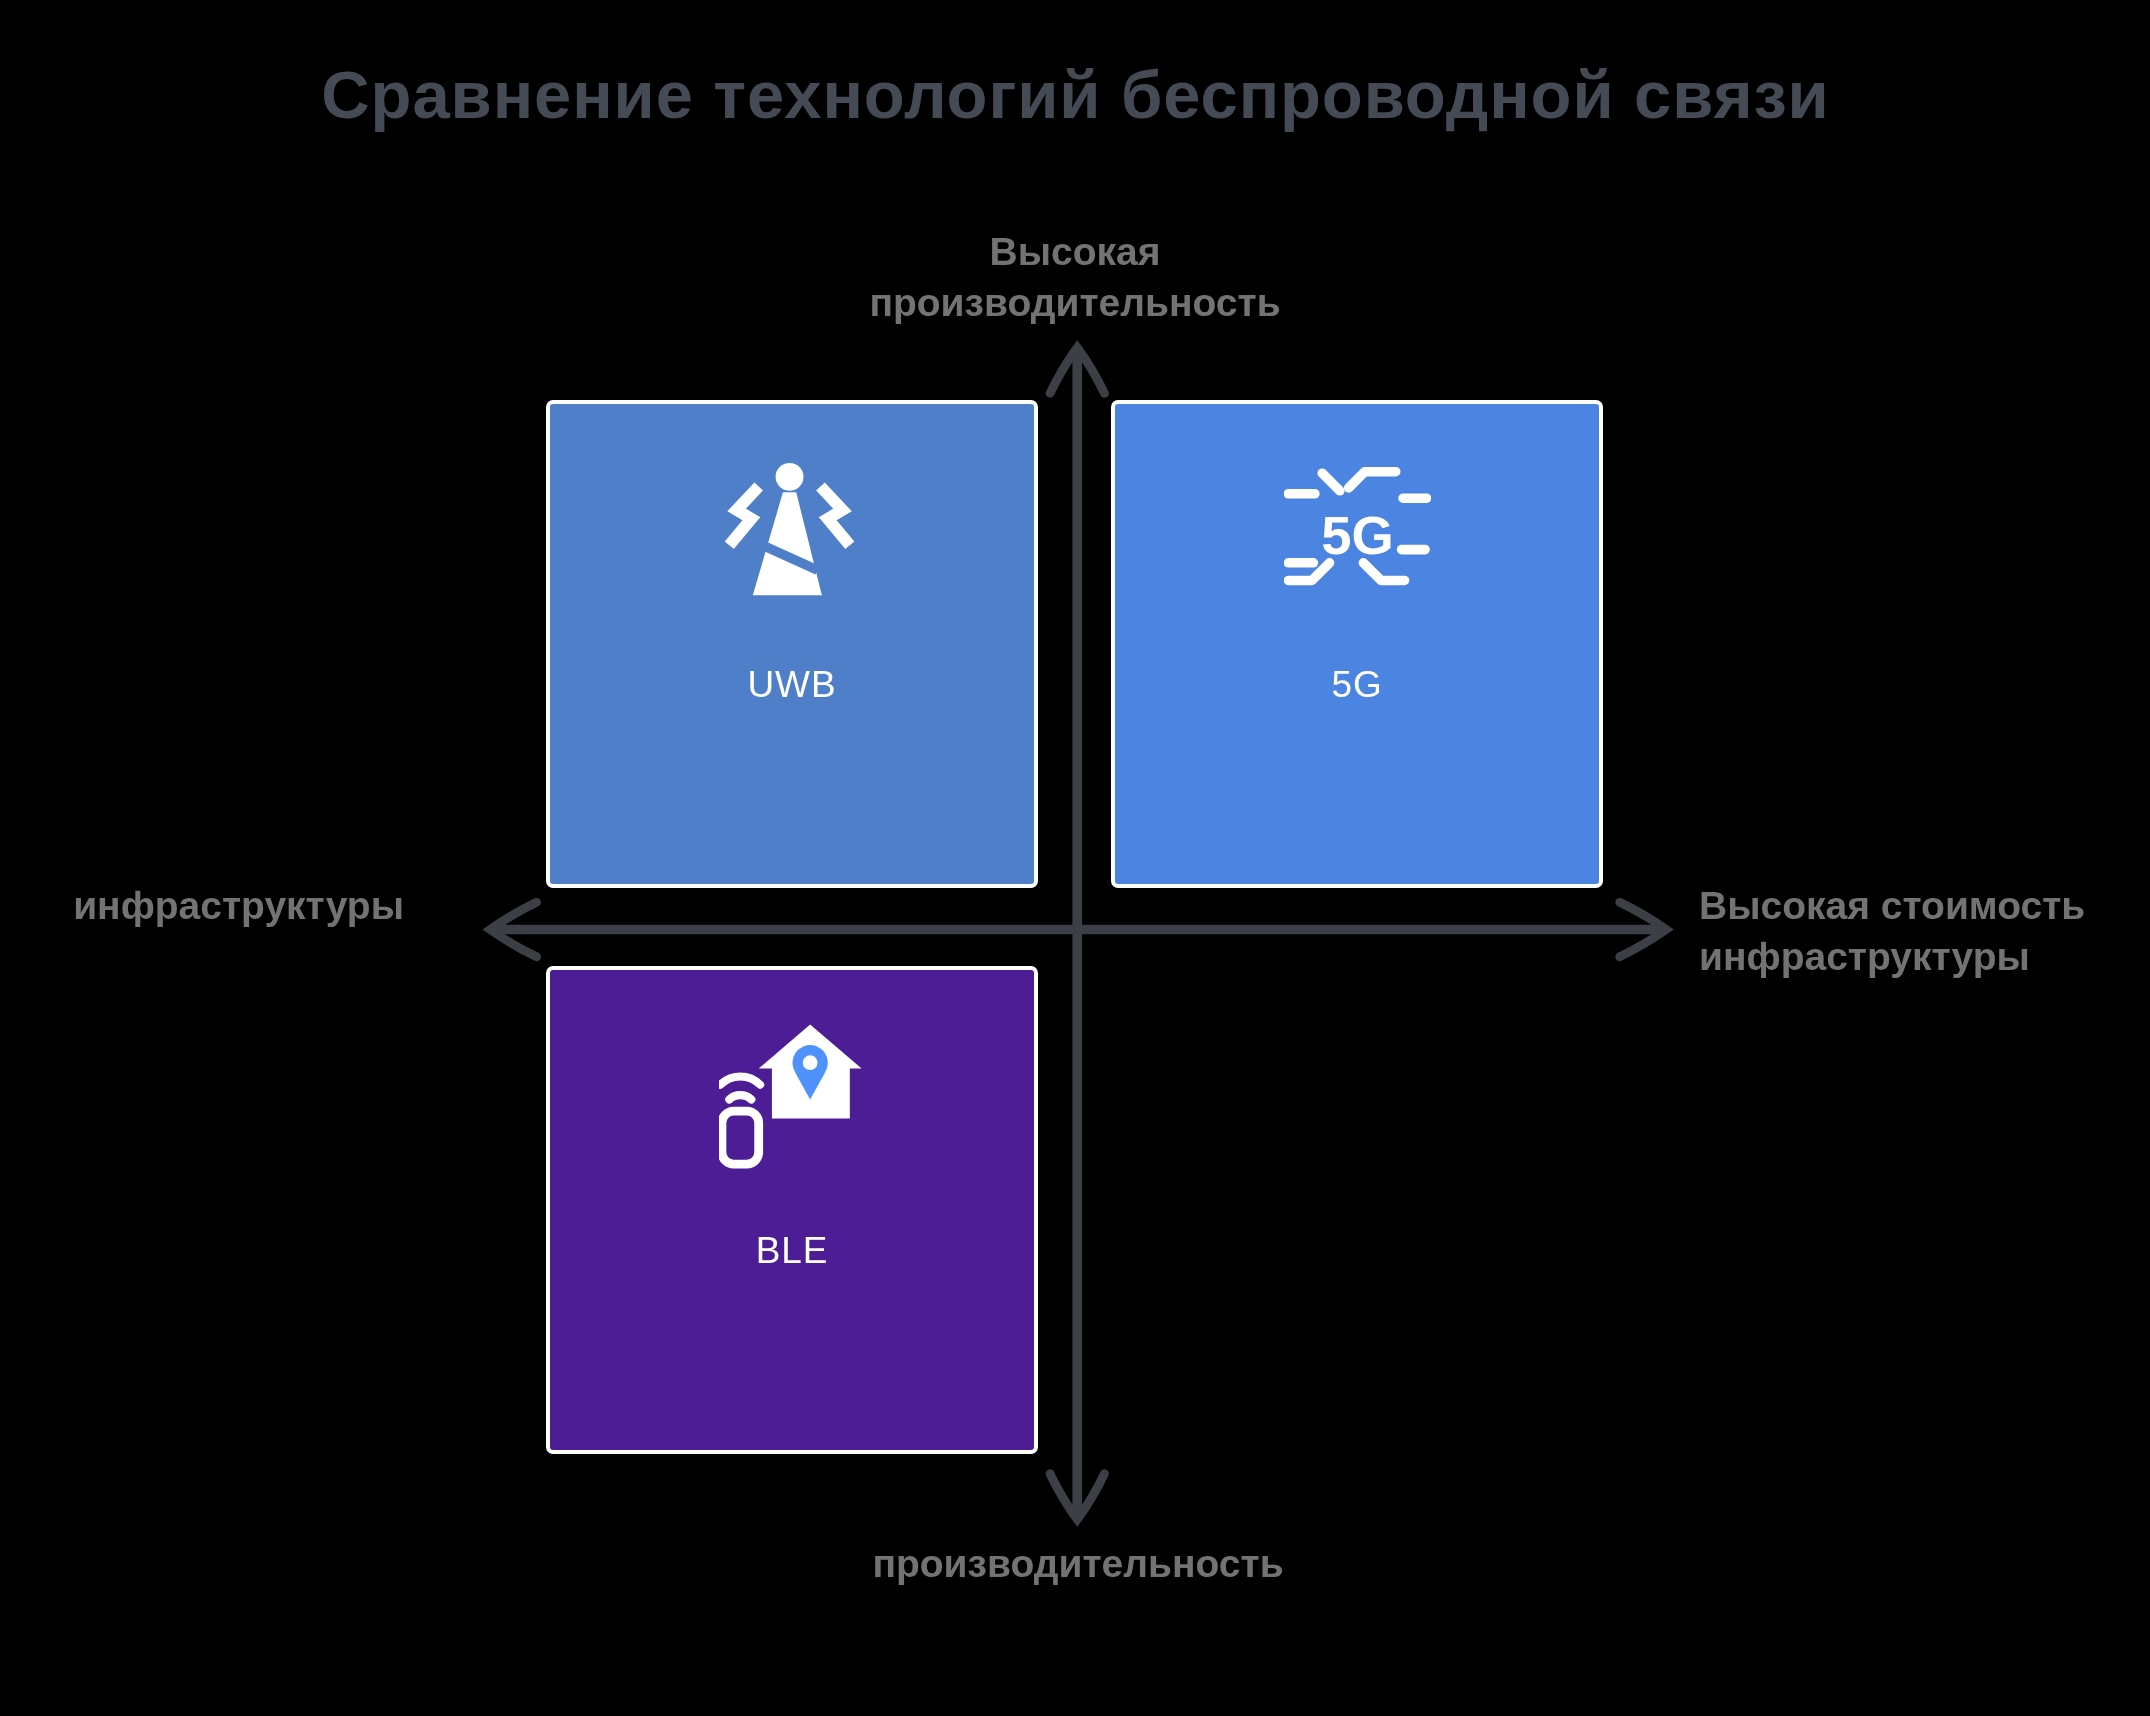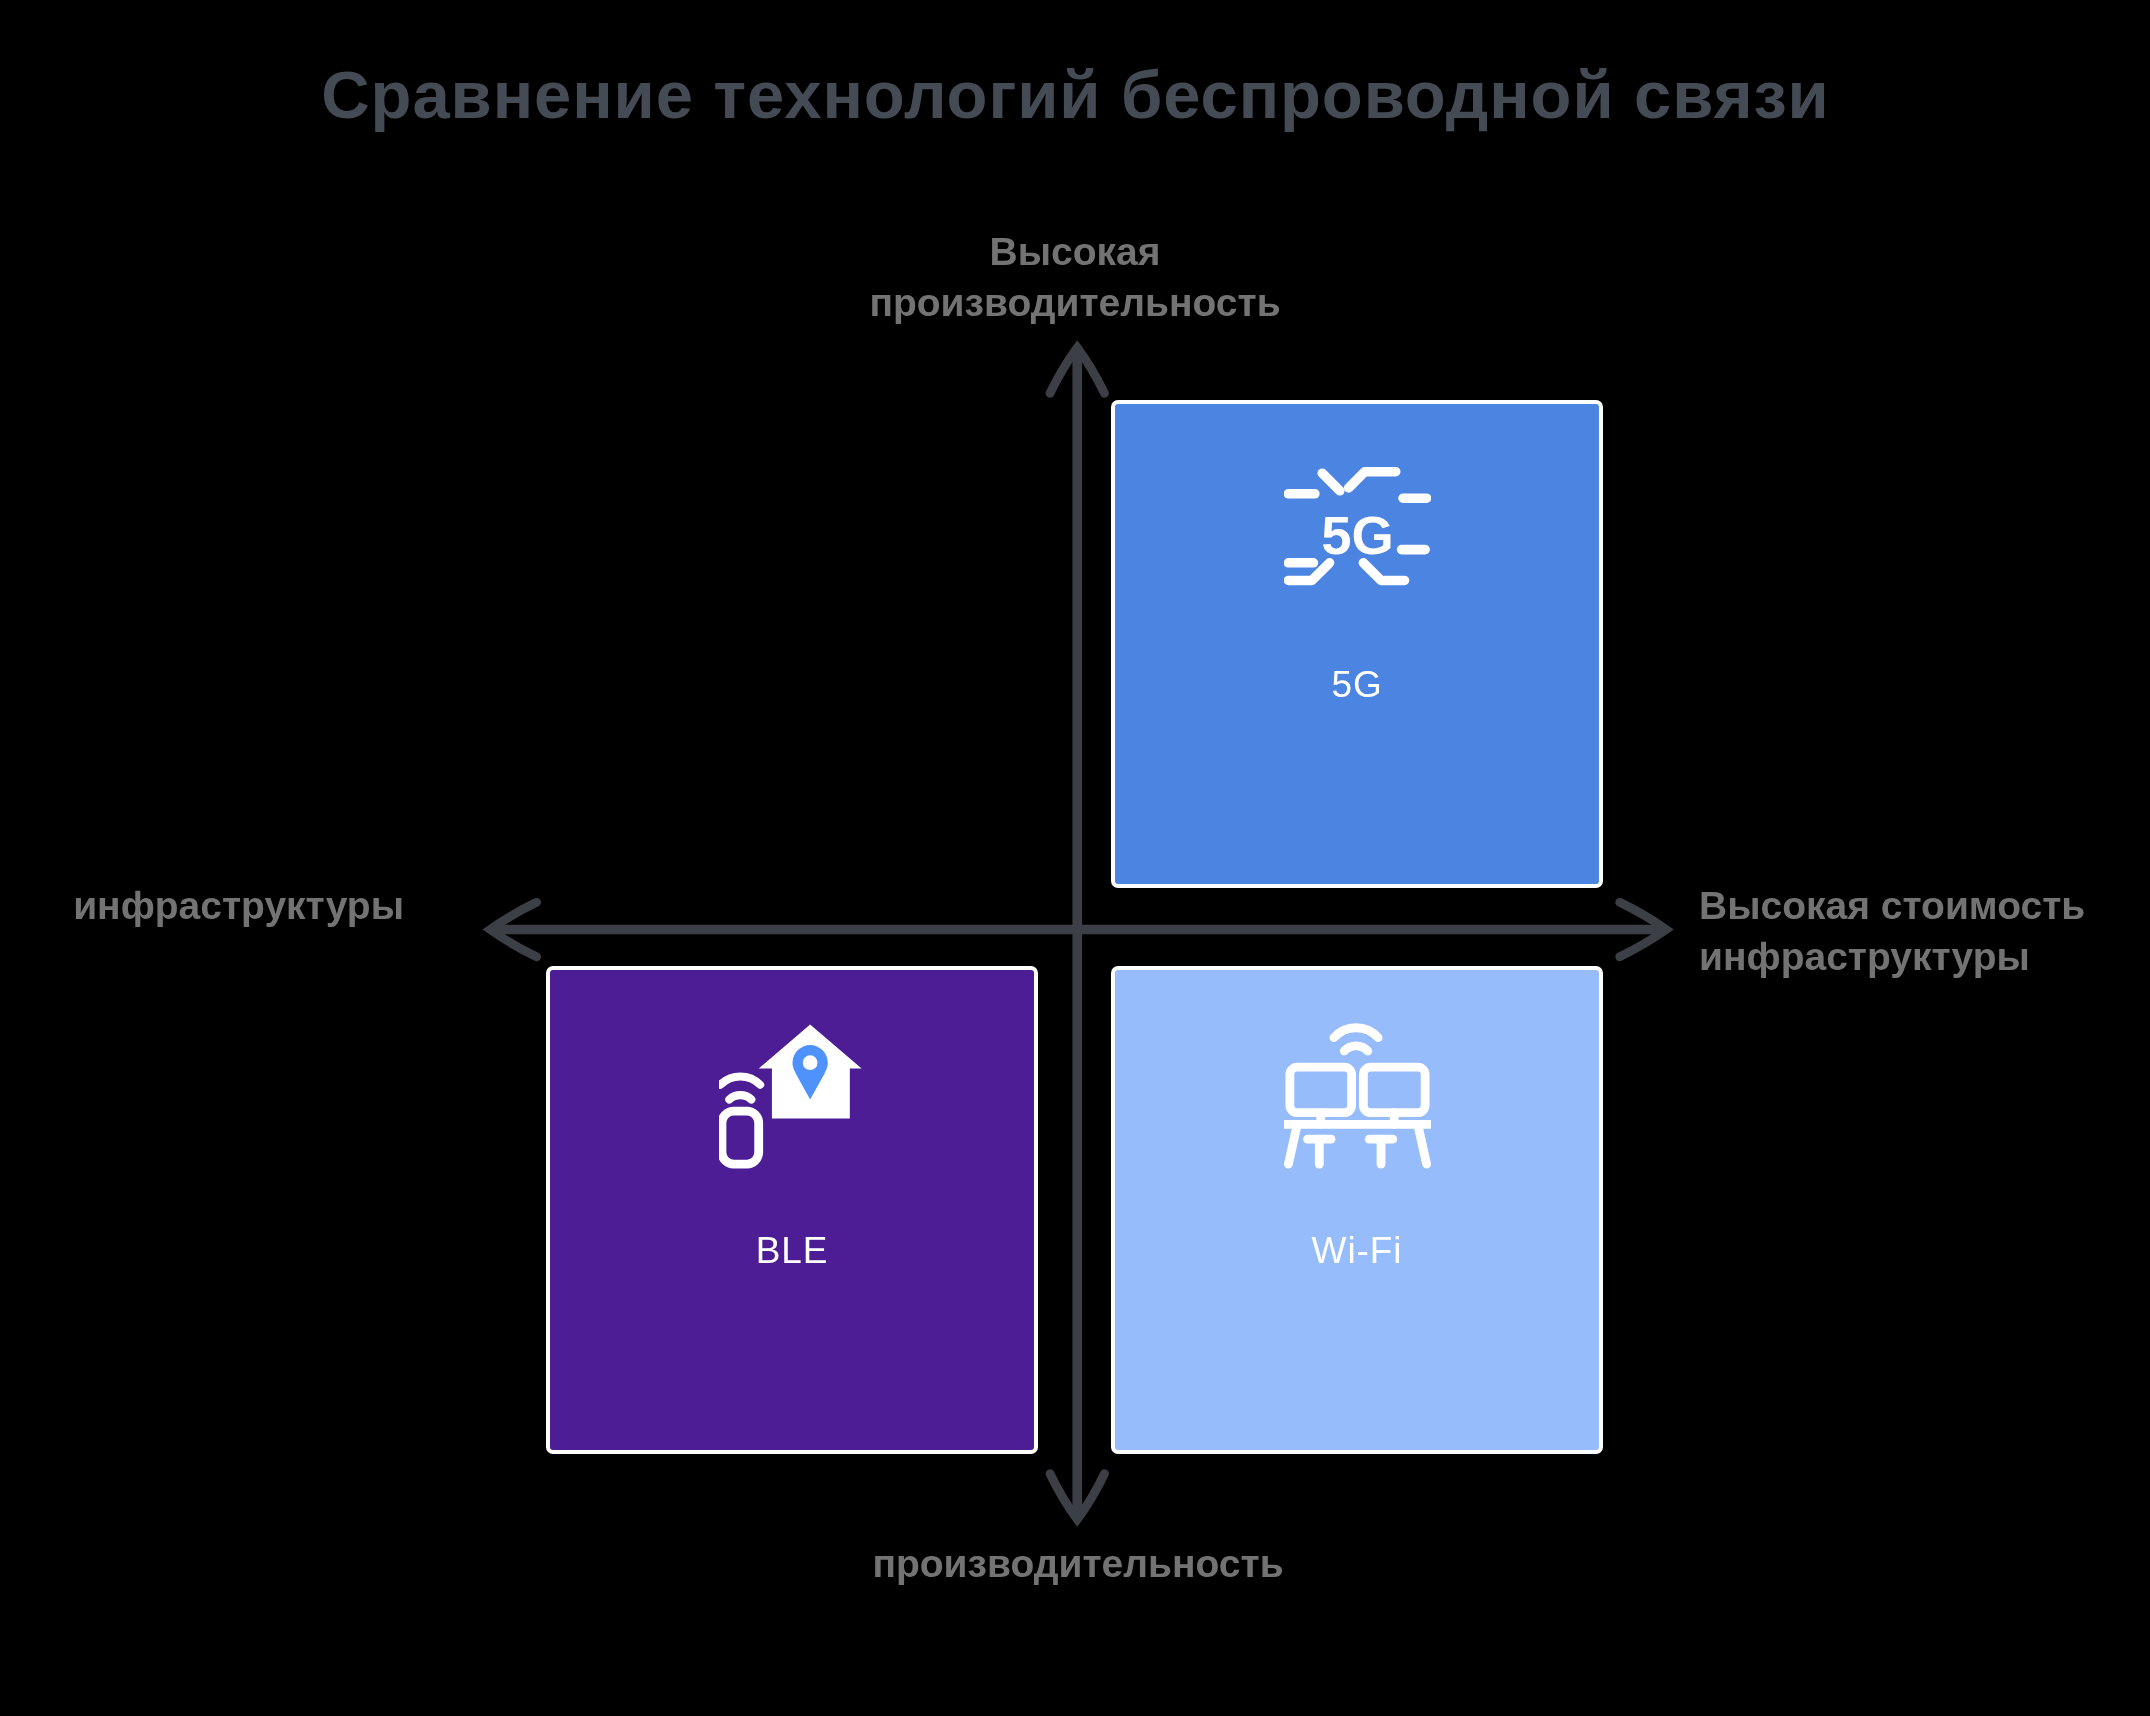--- a/index.html
+++ b/index.html
@@ -106,20 +106,30 @@
     <div>производительность</div>
   </div>
   <div class="axis-label left">
     <div>инфраструктуры</div>
   </div>
   <div class="axis-label right">
     <div>Высокая стоимость</div>
     <div>инфраструктуры</div>
   </div>
 
+  <div class="card pos-top-left" style="background-color: rgb(80, 127, 202);">
+    <svg class="icon" viewBox="0 0 100 100">
+      <circle cx="48" cy="13.5" r="9.5" fill="#ffffff"></circle>
+      <polygon points="43.5,24 52.5,24 70,94 23,94" fill="#ffffff"></polygon>
+      <line x1="23" y1="57" x2="67" y2="77" stroke="#507fca" stroke-width="6.5"></line>
+      <polyline points="27,20 12,36 22,42 7,60" fill="none" stroke="#ffffff" stroke-width="8"></polyline>
+      <polyline points="69,20 84,36 74,42 89,60" fill="none" stroke="#ffffff" stroke-width="8"></polyline>
+    </svg>
+    <div class="card-label">UWB</div>
+  </div>
 
   <div class="card pos-top-right" style="background-color: rgb(76, 132, 226);">
     <svg class="icon" viewBox="0 0 100 100">
       <g fill="none" stroke="#ffffff" stroke-width="6.5" stroke-linecap="round" stroke-linejoin="round">
         <path d="M3,25 H21"></path>
         <path d="M26,11 L38,23"></path>
         <path d="M44,21 L55,10 H76"></path>
         <path d="M81,28 H97"></path>
         <path d="M3,72 H20"></path>
         <path d="M3,84 H19 L31,72"></path>
@@ -137,35 +147,15 @@
       <circle cx="62" cy="27" r="12" fill="#4f92fd"></circle>
       <polygon points="52,34 72,34 62,52" fill="#4f92fd"></polygon>
       <circle cx="62" cy="27" r="5" fill="#ffffff"></circle>
       <rect x="2" y="60" width="25" height="36" rx="8" fill="none" stroke="#ffffff" stroke-width="6"></rect>
       <path d="M7,52 a11,11 0 0 1 15,0" fill="none" stroke="#ffffff" stroke-width="5.5" stroke-linecap="round"></path>
       <path d="M1,42 a19,19 0 0 1 27,0" fill="none" stroke="#ffffff" stroke-width="5.5" stroke-linecap="round"></path>
     </svg>
     <div class="card-label">BLE</div>
   </div>
 
-  <div class="card pos-bottom-right" style="background-color: rgb(151, 188, 252);">
-    <svg class="icon" viewBox="0 0 100 100">
-      <g fill="none" stroke="#ffffff" stroke-width="6" stroke-linecap="round" stroke-linejoin="round">
-        <path d="M41,19 a11,11 0 0 1 16,0"></path>
-        <path d="M34,10 a20,20 0 0 1 30,0"></path>
-        <rect x="4" y="30" width="42" height="31" rx="5"></rect>
-        <rect x="54" y="30" width="42" height="31" rx="5"></rect>
-        <path d="M25,61 V69"></path>
-        <path d="M75,61 V69"></path>
-        <path d="M1,69 H99"></path>
-        <path d="M9,69 L3,96"></path>
-        <path d="M91,69 L97,96"></path>
-        <path d="M16,79 H32"></path>
-        <path d="M24,79 V96"></path>
-        <path d="M58,79 H74"></path>
-        <path d="M66,79 V96"></path>
-      </g>
-    </svg>
-    <div class="card-label">Wi-Fi</div>
-  </div>
 
 </div>
 
 
 </body></html>

